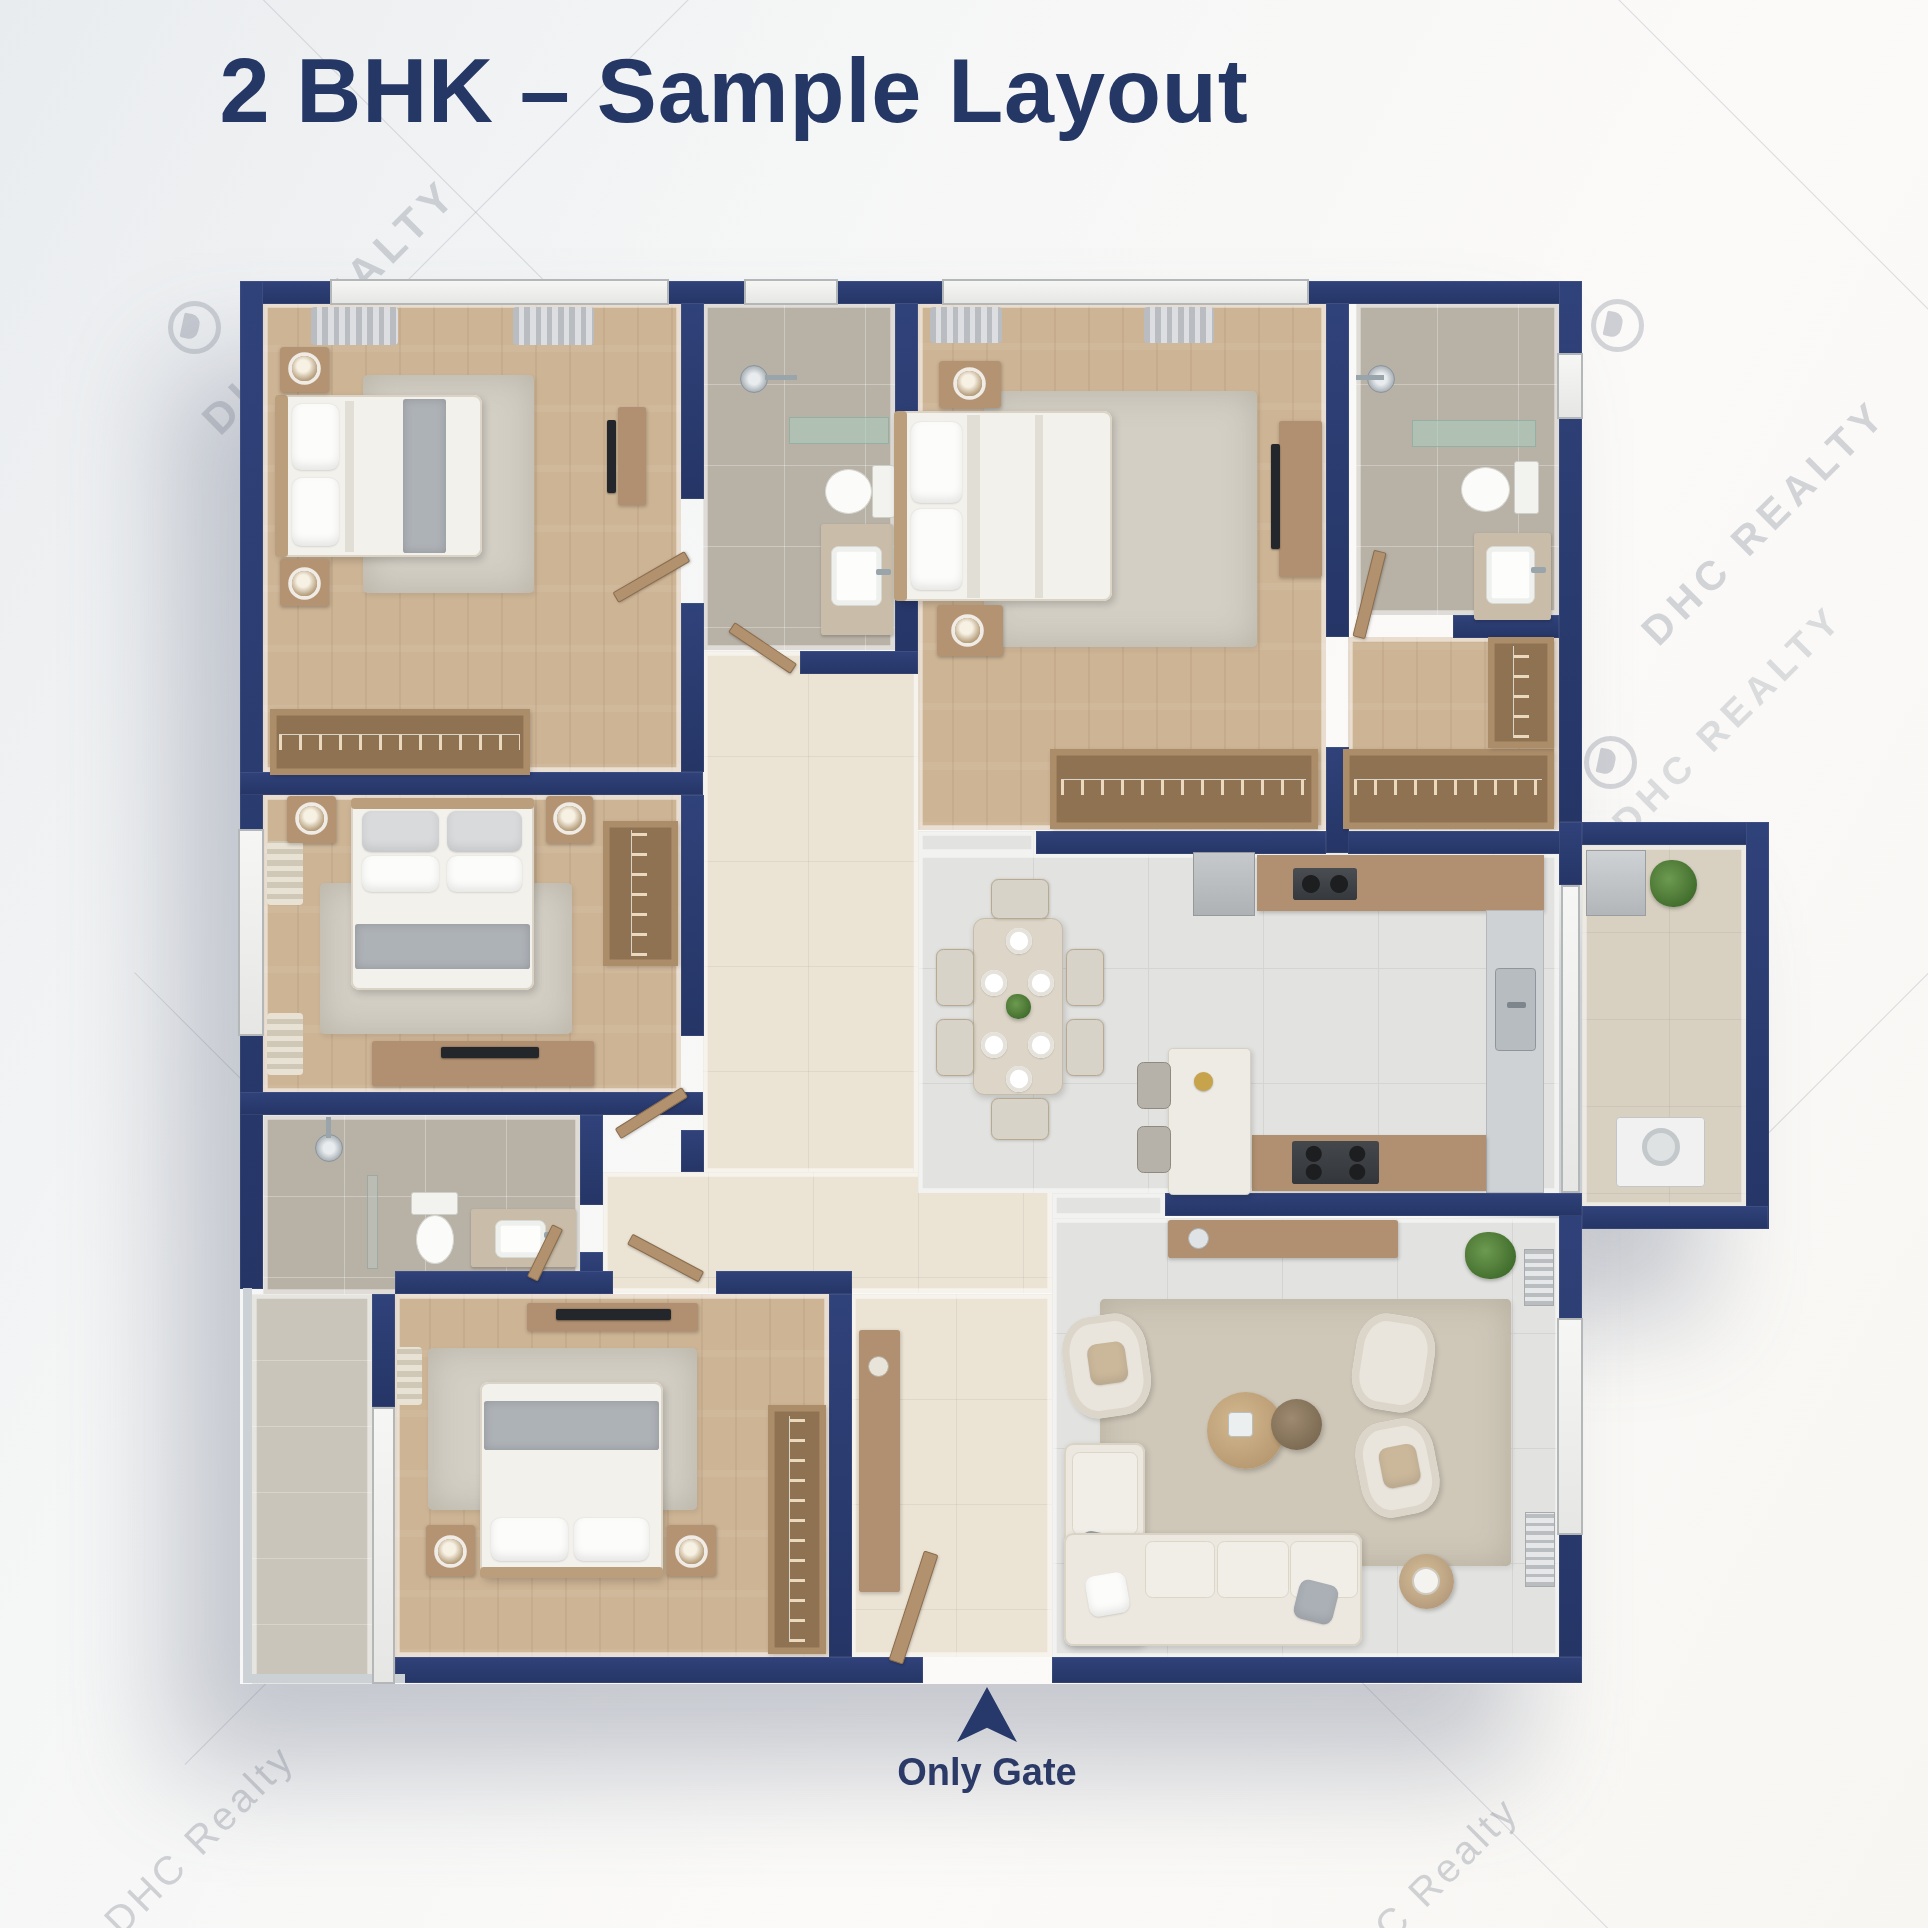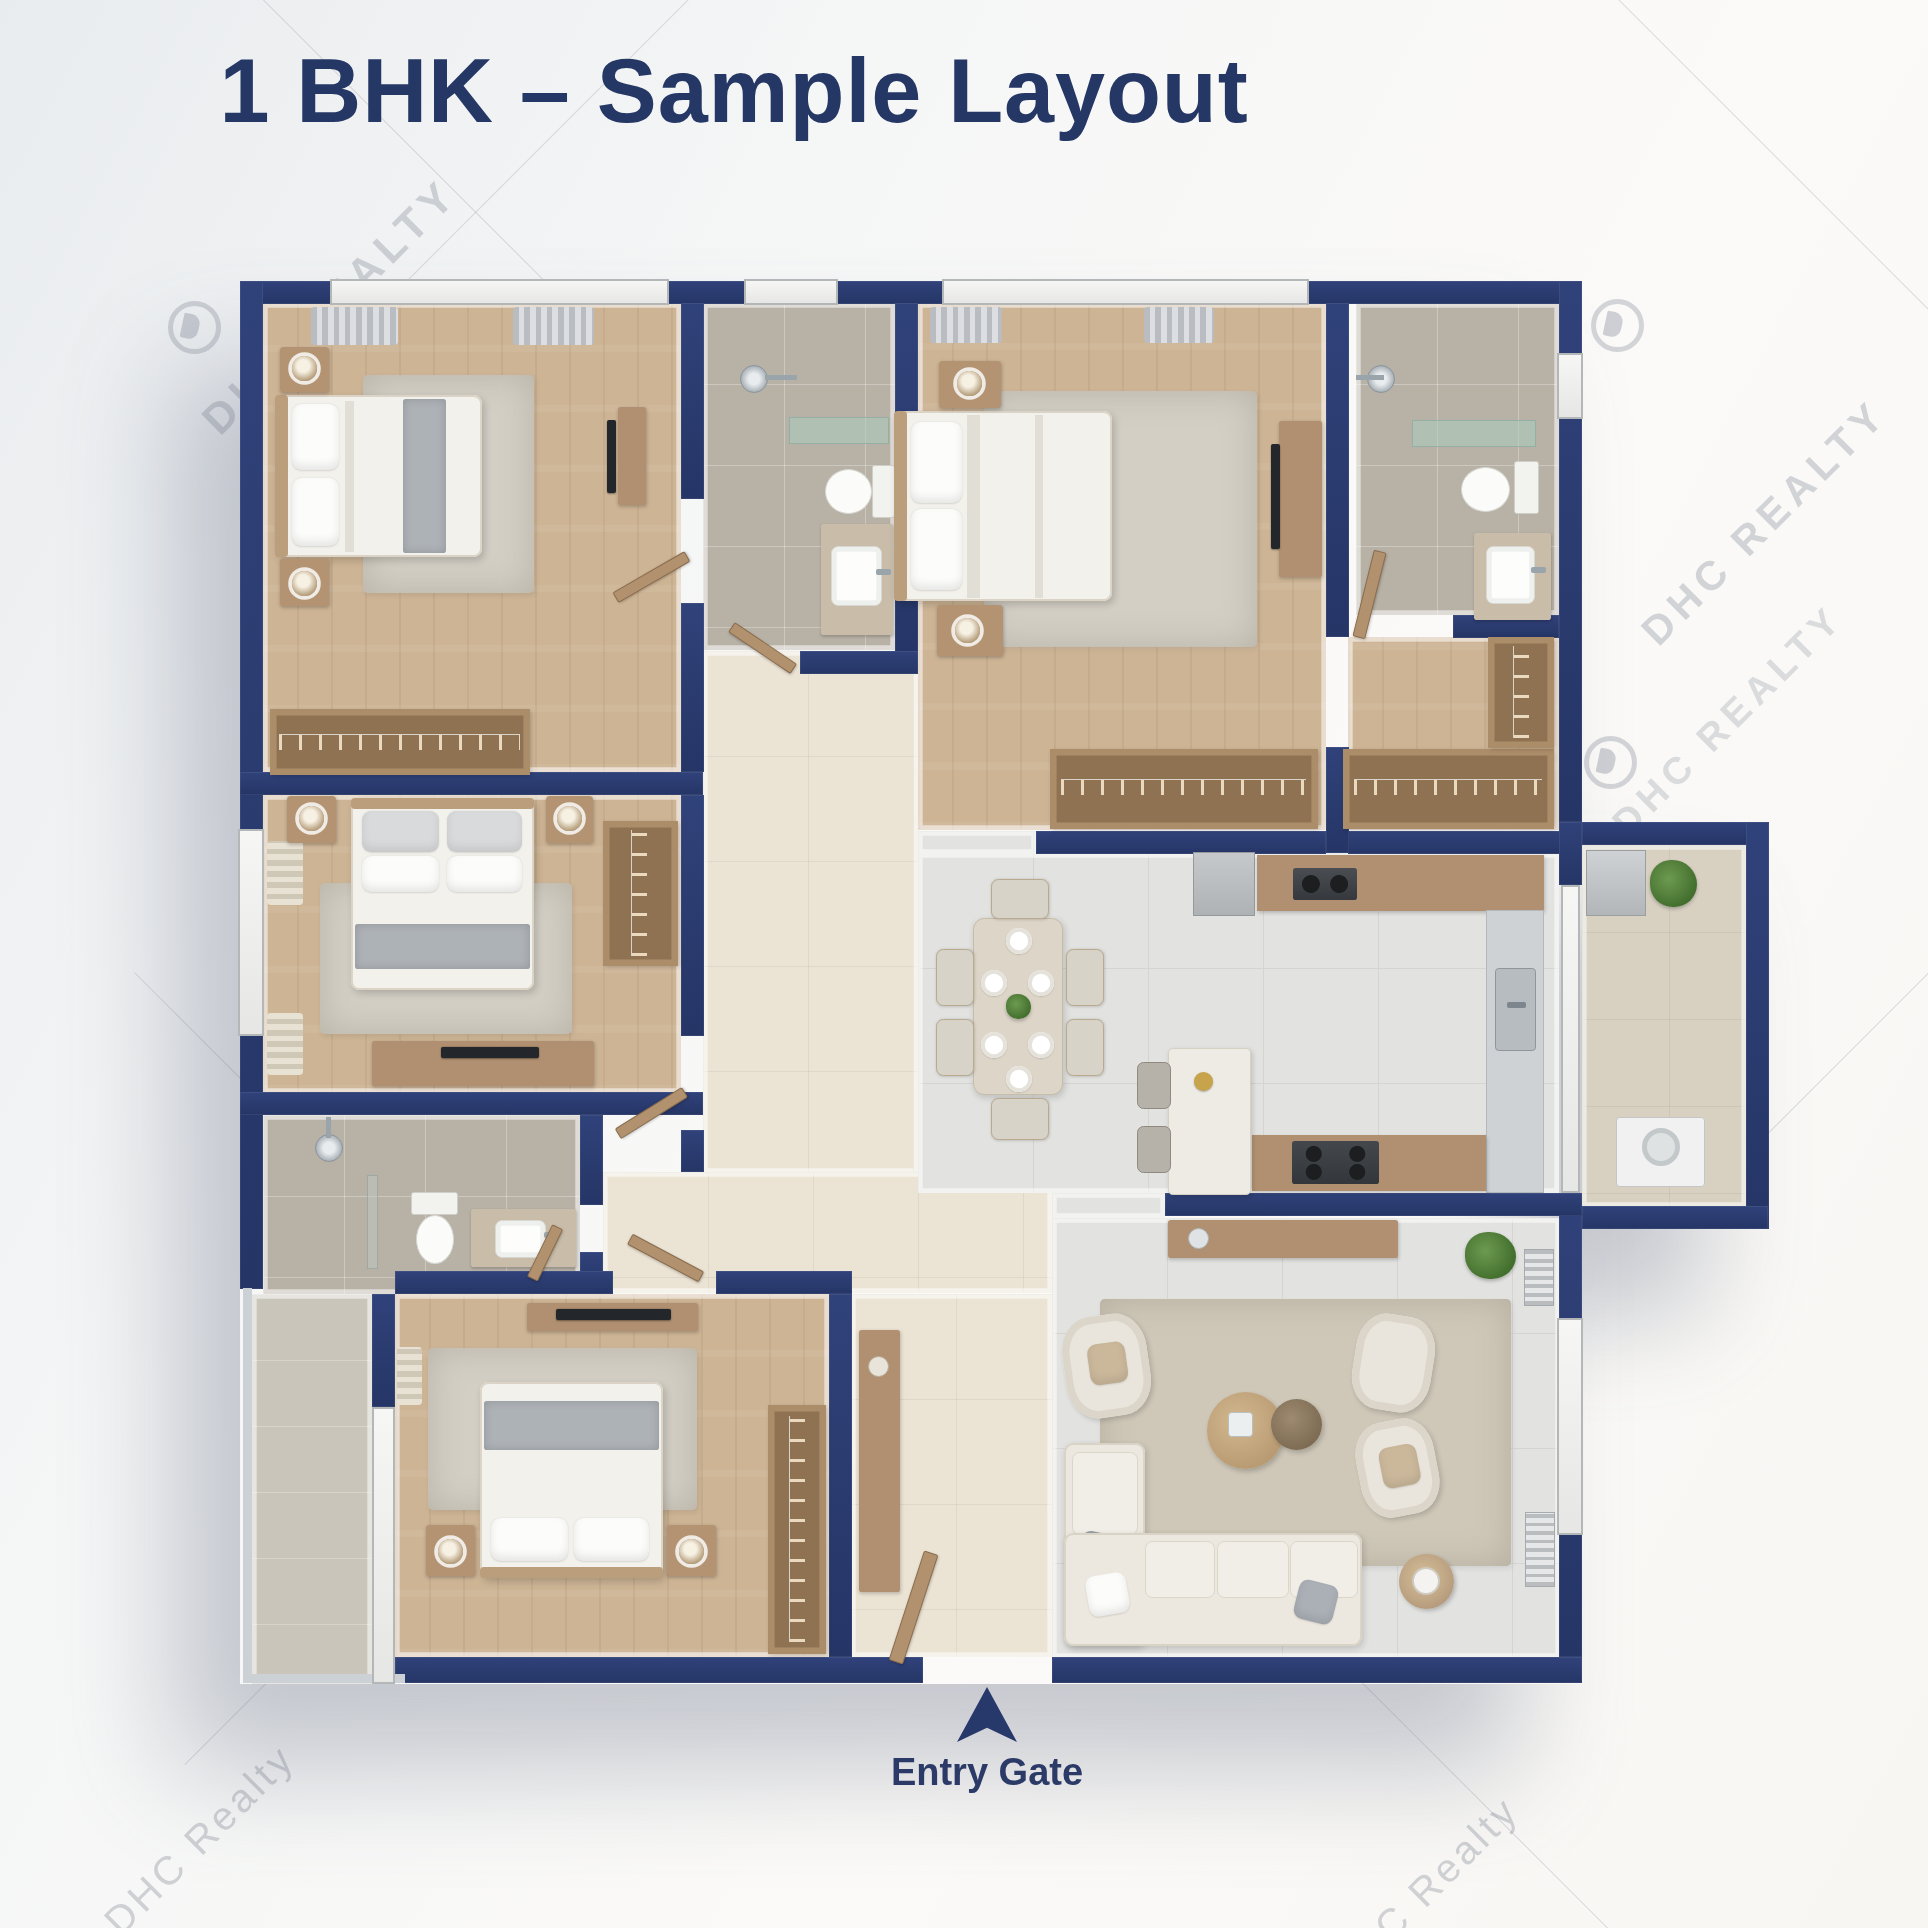--- a/index.html
+++ b/index.html
@@ -70,21 +70,21 @@
 
   <div class="logo" style="left:168px;top:301px;"></div>
   <div class="wm" style="left:160px;top:282px;font-size:43px;">DHC REALTY</div>
   <div class="logo" style="left:1591px;top:299px;"></div>
   <div class="wm" style="left:1601px;top:499px;font-size:41px;">DHC REALTY</div>
   <div class="logo" style="left:1584px;top:736px;"></div>
   <div class="wm" style="left:1574px;top:699px;font-size:38px;opacity:.8;">DHC REALTY</div>
   <div class="wm wm-light" style="left:75px;top:1817px;font-size:40px;">DHC Realty</div>
   <div class="wm wm-light" style="left:1299px;top:1869px;font-size:40px;">DHC Realty</div>
 
-  <div class="title">1 BHK – Sample Layout</div>
+  <div class="title">2 BHK – Sample Layout</div>
 
   <div class="shadowblock" style="left:240px;top:281px;width:1342px;height:1403px;"></div>
   <div class="shadowblock" style="left:1582px;top:822px;width:186px;height:407px;"></div>
 
   <div class="floor wood" style="left:263px;top:303px;width:418px;height:469px;"></div>
   <div class="floor wood" style="left:263px;top:795px;width:418px;height:298px;"></div>
   <div class="floor bathtile" style="left:263px;top:1115px;width:317px;height:179px;"></div>
   <div class="floor wood" style="left:395px;top:1294px;width:434px;height:363px;"></div>
   <div class="floor balctile" style="left:252px;top:1294px;width:120px;height:390px;"></div>
   <div class="floor bathtile" style="left:703px;top:303px;width:192px;height:347px;"></div>
@@ -323,16 +323,16 @@
   <div class="chair" style="left:936px;top:949px;width:36px;height:55px;"></div>
   <div class="chair" style="left:936px;top:1019px;width:36px;height:55px;"></div>
   <div class="chair" style="left:1066px;top:949px;width:36px;height:55px;"></div>
   <div class="chair" style="left:1066px;top:1019px;width:36px;height:55px;"></div>
 
   <div class="wd" style="left:859px;top:1330px;width:41px;height:262px;"></div>
   <div class="a" style="left:868px;top:1356px;width:21px;height:21px;border-radius:50%;background:#e8e4da;border:1.9px solid #b6ad9c;box-sizing:border-box;"></div>
   <div class="leaf" style="left:906px;top:1550px;width:13px;height:113px;transform:rotate(18deg);"></div>
 
   <div class="entry-arrow"></div>
-  <div class="entry-label">Entry Gate</div>
+  <div class="entry-label">Only Gate</div>
 
 </div>
 
 
 </body></html>

